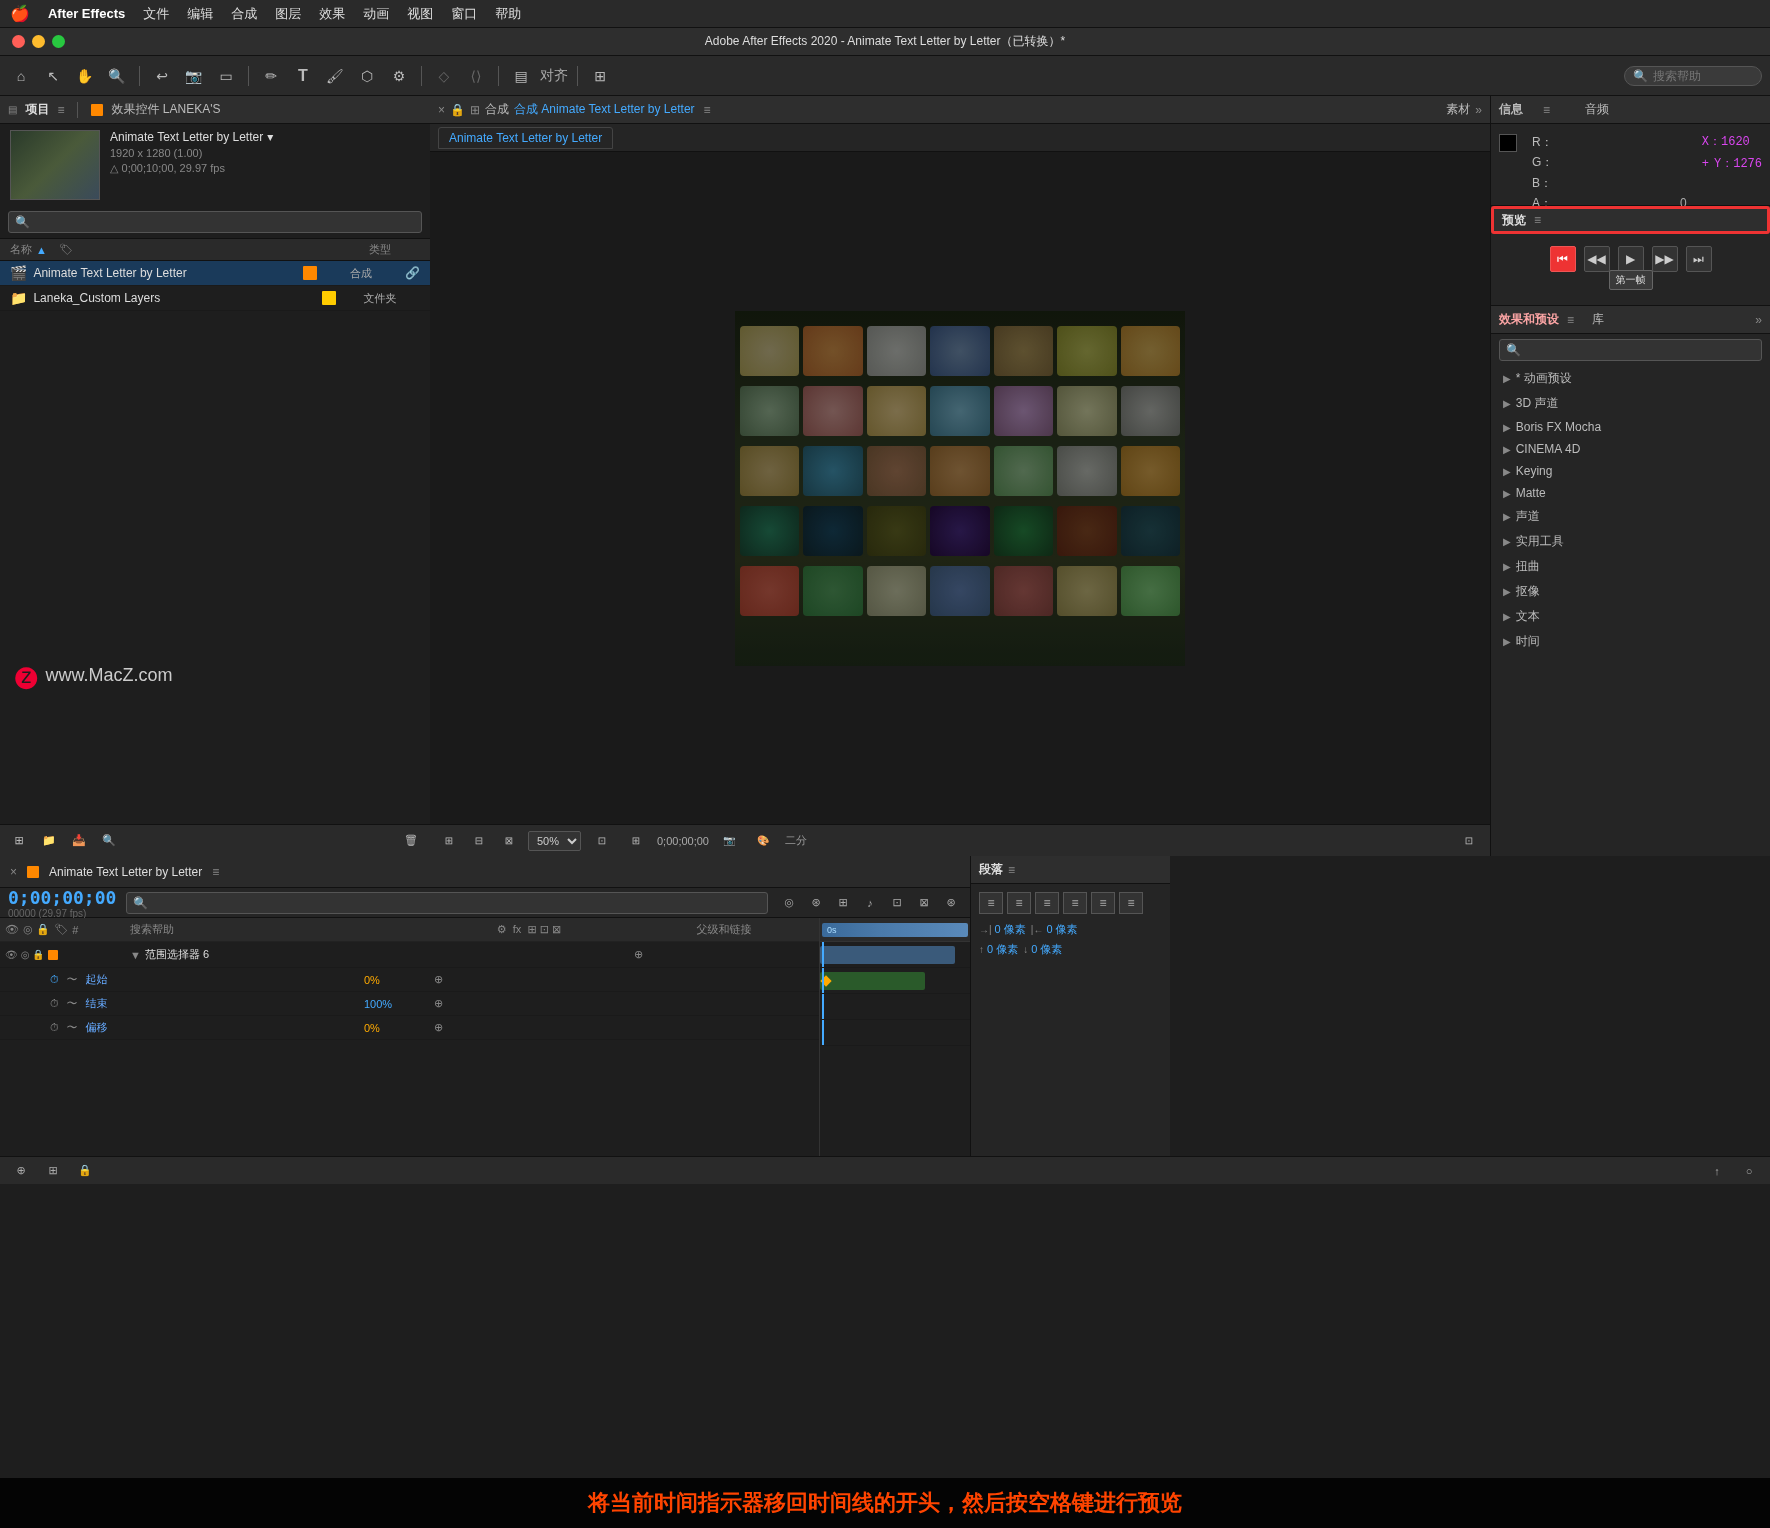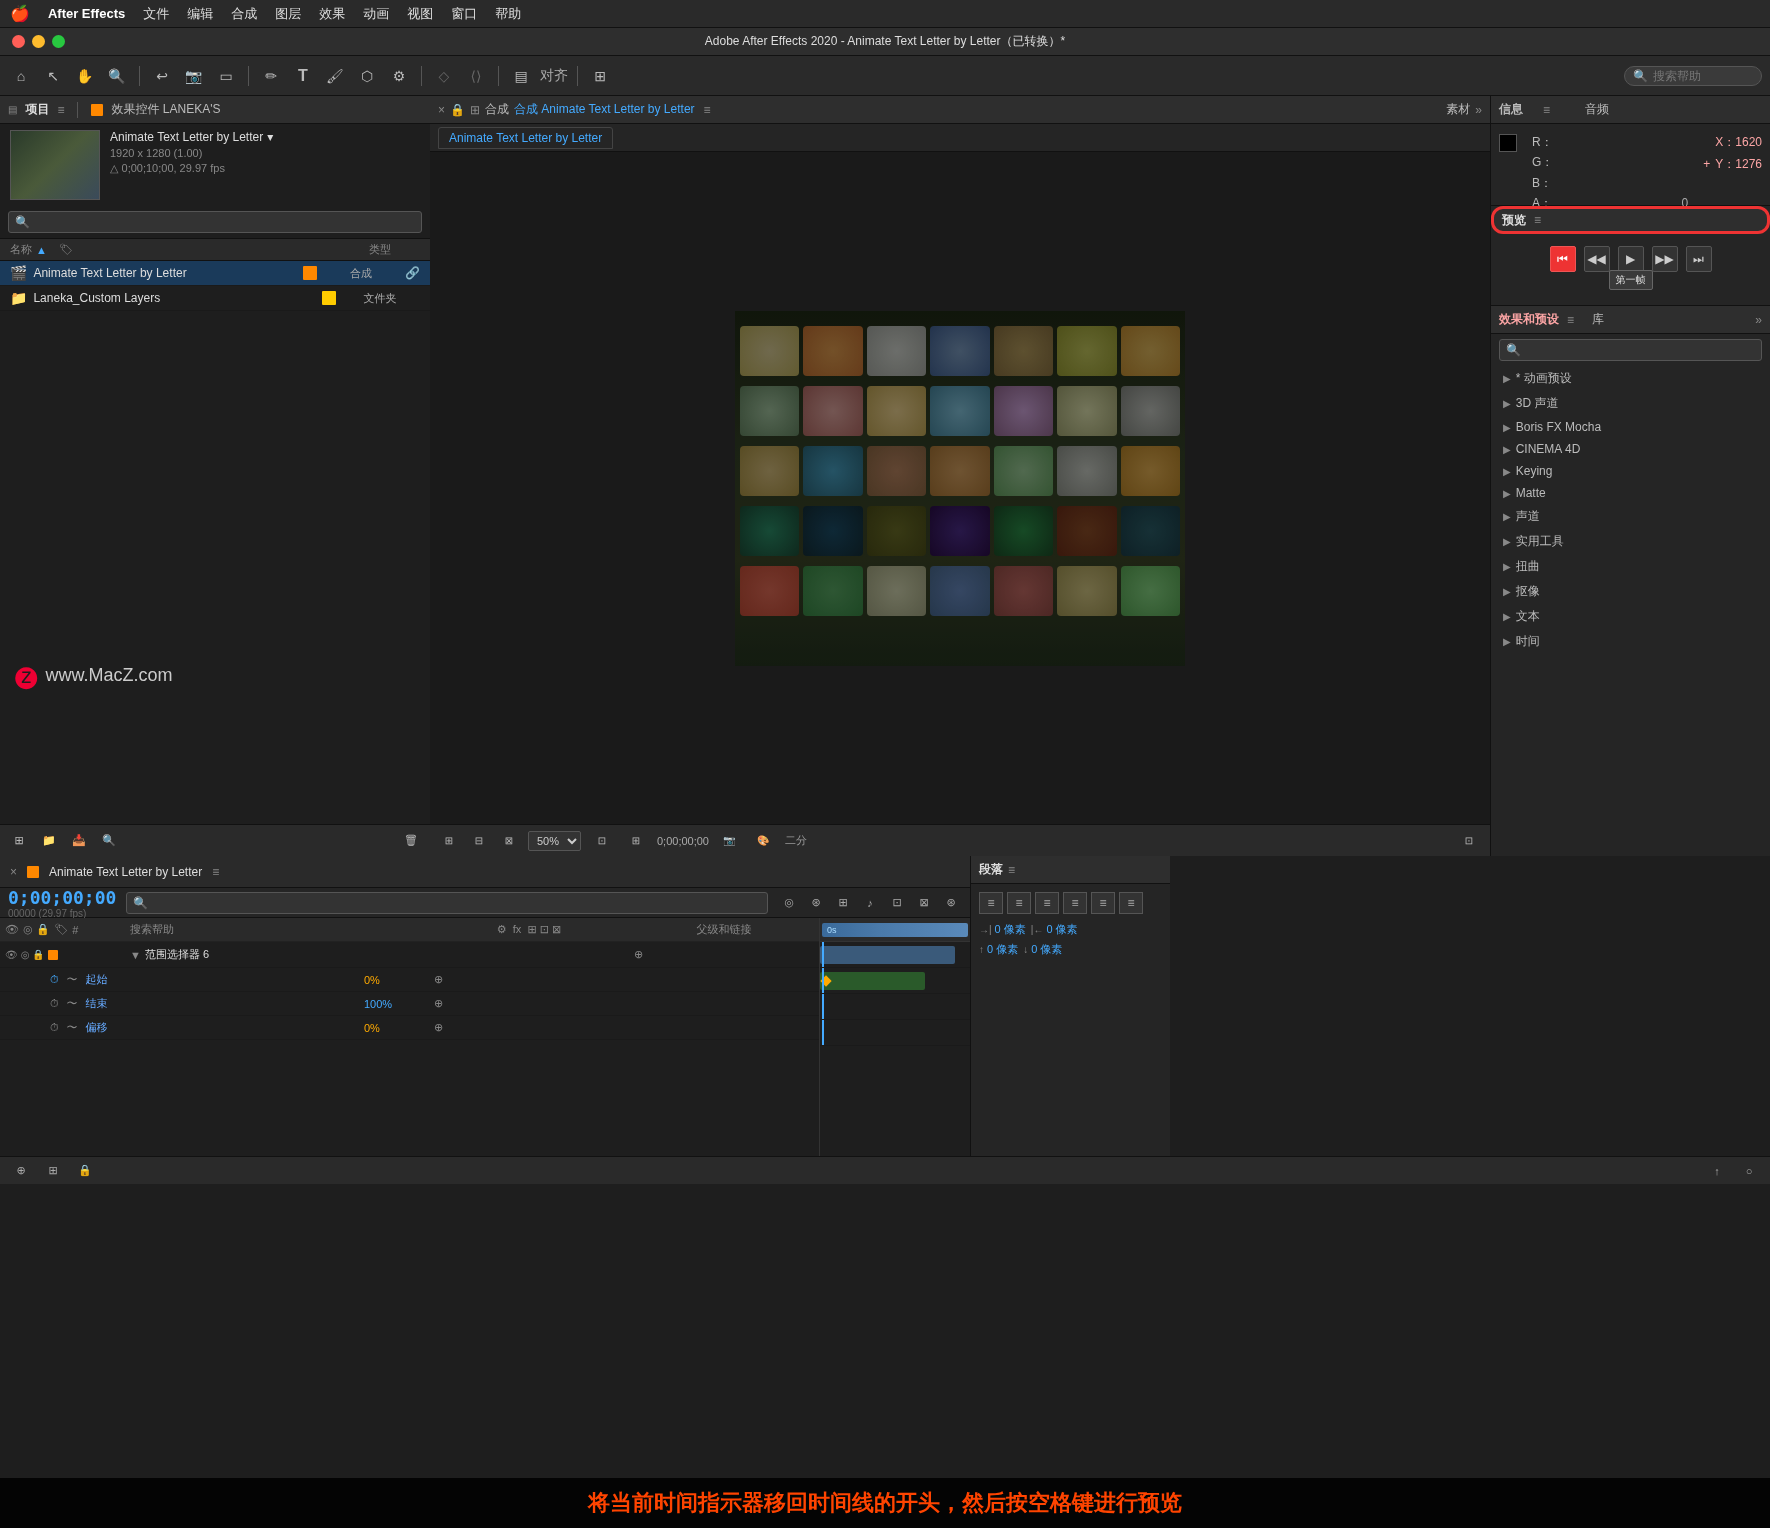--- a/index.html
+++ b/index.html
@@ -256,21 +256,21 @@
     }
     .info-content {
       padding: 8px;
       display: flex;
       gap: 15px;
       font-size: 12px;
     }
     .info-rgba { flex: 1; }
     .info-rgba .row { display: flex; justify-content: space-between; color: #aaa; line-height: 1.7; }
     .info-rgba .row span:first-child { color: #bbb; }
-    .info-coords { text-align: right; color: #fca5a5; line-height: 1.8; }
+    .info-coords { color: #d946ef; line-height: 1.8; font-family: Liberation Mono, monospace; }
 
     .panel-preview {
       height: 100px;
       background: #252525;
       border-bottom: 1px solid #111;
     }
     .preview-header {
       height: 28px;
       background: #2e2e2e;
       display: flex;
@@ -513,21 +513,21 @@
       font-weight: bold;
       color: #ff4400;
       display: flex;
       align-items: center;
       justify-content: center;
     }
     .annotation-bar .zh-text { color: #ff4400; }
 
     .highlight-box {
       border: 3px solid #e33;
-      border-radius: 12px;
+      border-radius: 3px;
     }
 
     
     .comp-tabs-bar {
       height: 28px;
       background: #2e2e2e;
       border-bottom: 1px solid #111;
       display: flex;
       align-items: center;
       padding: 0 8px;

